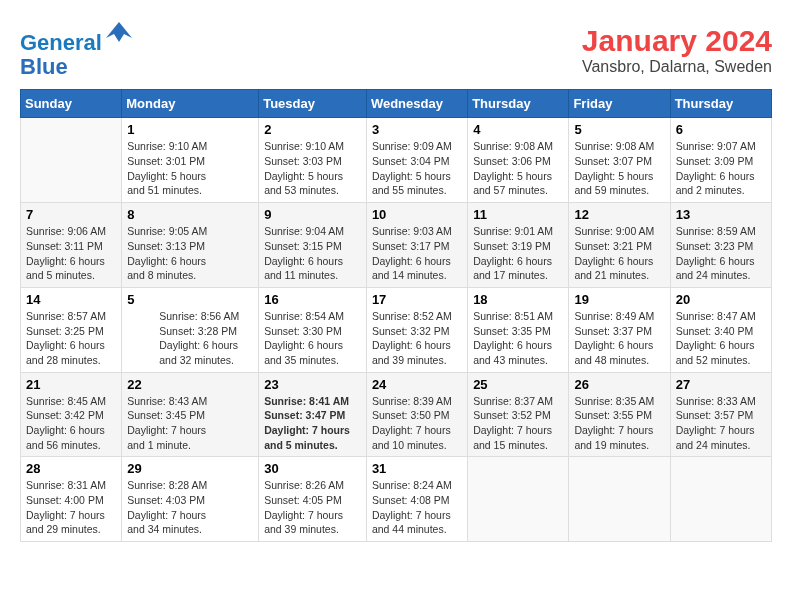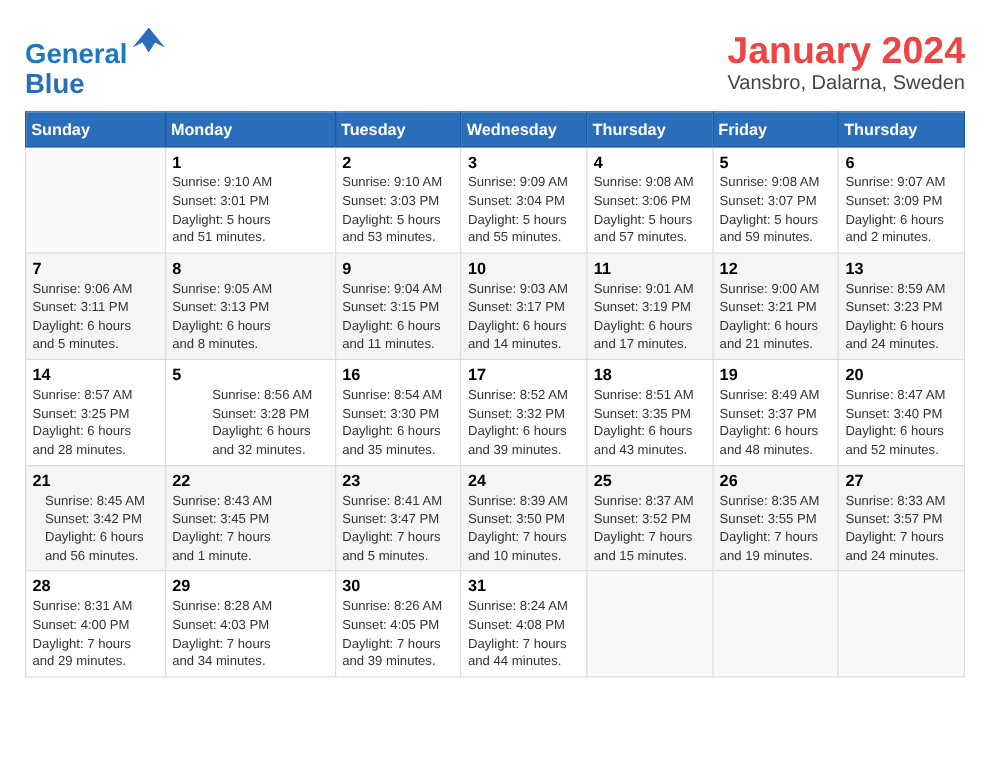--- a/index.html
+++ b/index.html
@@ -269,35 +269,35 @@
           <span class="day-num">20</span>
           <div class="day-info" style="white-space: pre-line;">Sunrise: 8:47 AM
 Sunset: 3:40 PM
 Daylight: 6 hours
 and 52 minutes.</div>
         </td>
       </tr>
       <tr>
         <td>
           <span class="day-num">21</span>
-          <div class="day-info" style="white-space: pre-line; margin-left: 10px;">Sunrise: 8:45 AM
+          <div class="day-info" style="white-space: pre-line;">Sunrise: 8:45 AM
 Sunset: 3:42 PM
 Daylight: 6 hours
 and 56 minutes.</div>
         </td>
         <td>
           <span class="day-num">22</span>
           <div class="day-info" style="white-space: pre-line;">Sunrise: 8:43 AM
 Sunset: 3:45 PM
 Daylight: 7 hours
 and 1 minute.</div>
         </td>
         <td>
           <span class="day-num">23</span>
-          <div class="day-info" style="white-space: pre-line;">Sunrise: 8:41 AM
+          <div class="day-info" style="white-space: pre-line; font-weight: bold;">Sunrise: 8:41 AM
 Sunset: 3:47 PM
 Daylight: 7 hours
 and 5 minutes.</div>
         </td>
         <td>
           <span class="day-num">24</span>
           <div class="day-info" style="white-space: pre-line;">Sunrise: 8:39 AM
 Sunset: 3:50 PM
 Daylight: 7 hours
 and 10 minutes.</div>

